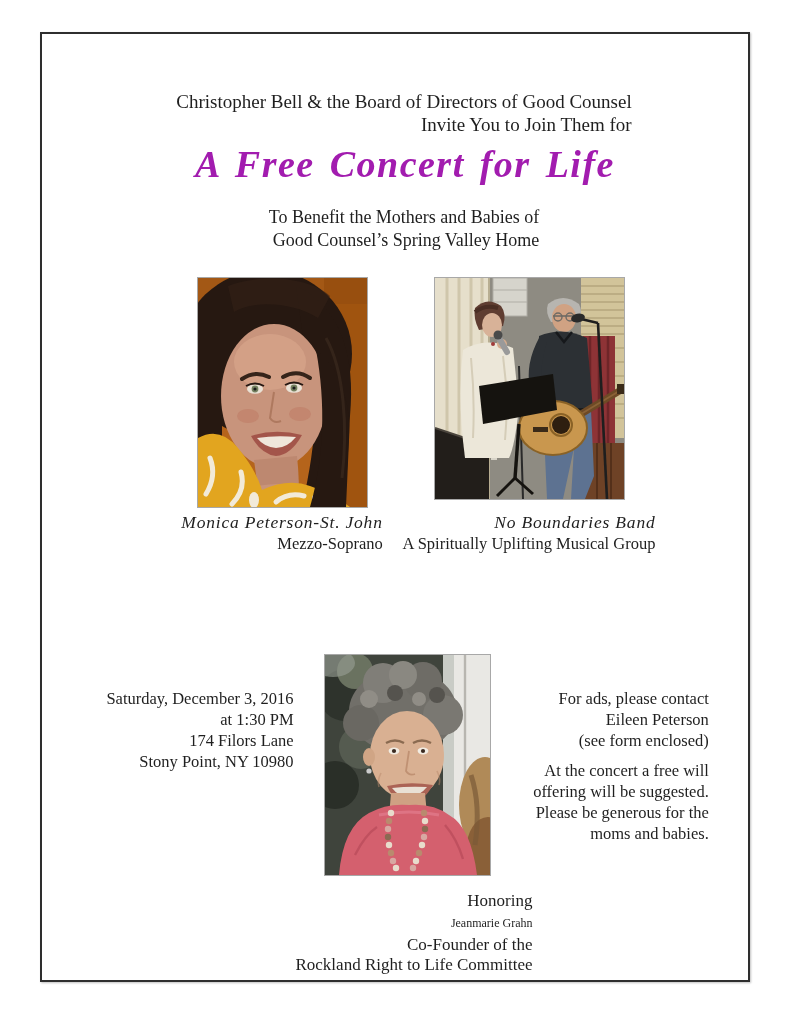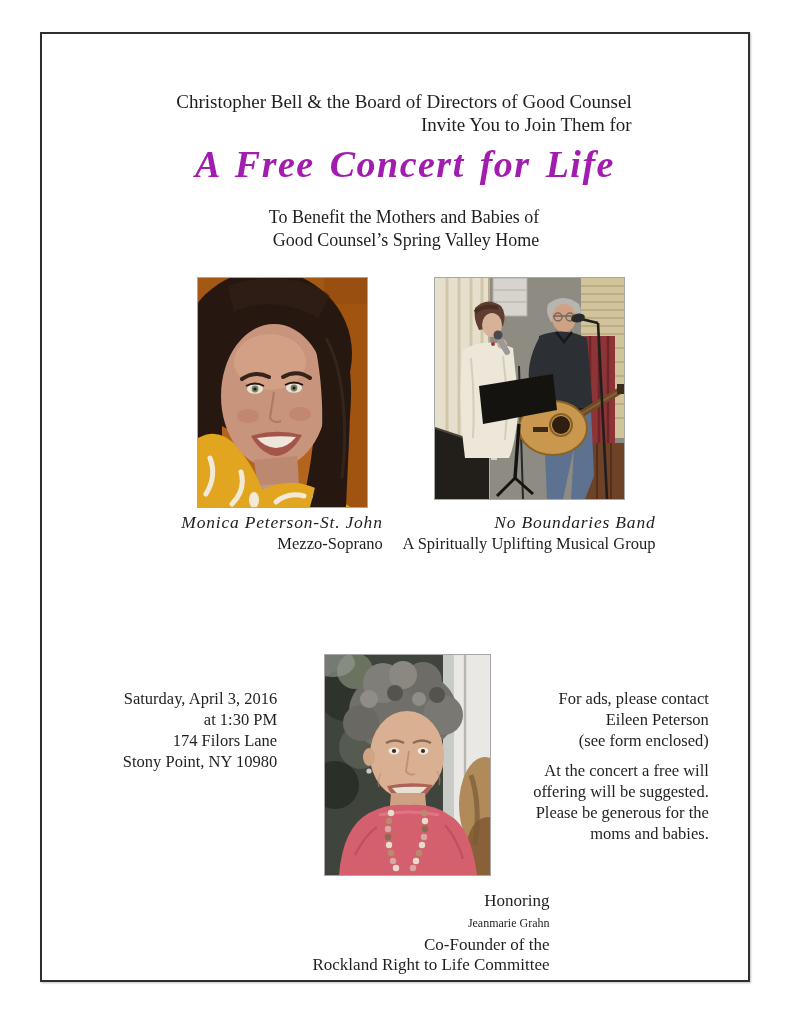--- a/index.html
+++ b/index.html
@@ -31,21 +31,21 @@
   .caption { line-height:21px; }
   .caption-left  { top:512px; left:282px; }
   .caption-right { top:512px; left:529px; }
   .caption .name { font-style:italic; font-size:17.5px; letter-spacing:0.8px; }
   .caption .role { font-size:16.5px; }
   .school-block { top:568px; left:420px; font-style:italic; font-size:20px;
                   letter-spacing:0.8px; line-height:29px; }
   .event-block { top:688px; left:200px; font-size:16.5px; line-height:21px; }
   .ads-block   { top:688px; left:621px; font-size:16.5px; line-height:21px; }
   .para2 { margin-top:9px; }
-  .honoring-block { top:891px; left:431px; font-size:17px; line-height:20.5px; }
+  .honoring-block { top:891px; left:414px; font-size:17px; line-height:20.5px; }
   .honoree-name { font-weight:normal; font-size:12px; line-height:23px; }
 </style>
 </head>
 <body>
 
 <div class="page">
   <div class="frame"></div>
 
   <div class="abs centered header-block">
     <div>Christopher Bell &amp; the Board of Directors of Good Counsel</div>
@@ -194,21 +194,21 @@
     <div class="name">Monica Peterson-St. John</div>
     <div class="role">Mezzo-Soprano</div>
   </div>
   <div class="abs centered caption caption-right">
     <div class="name">No Boundaries Band</div>
     <div class="role">A Spiritually Uplifting Musical Group</div>
   </div>
 
 
   <div class="abs centered event-block">
-    <div>Saturday, April 3, 2016</div>
+    <div>Saturday, December 3, 2016</div>
     <div>at 1:30 PM</div>
     <div>174 Filors Lane</div>
     <div>Stony Point, NY 10980</div>
   </div>
 
   <div class="photo photo-honoree" title="Elderly woman with gray hair, beaded necklace and pink top">
     <svg width="165" height="220" viewBox="0 0 165 220">
       <rect width="165" height="220" fill="#3f443c"></rect>
       <circle cx="20" cy="40" r="26" fill="#2e332c"></circle>
       <circle cx="36" cy="92" r="22" fill="#555b50"></circle>

